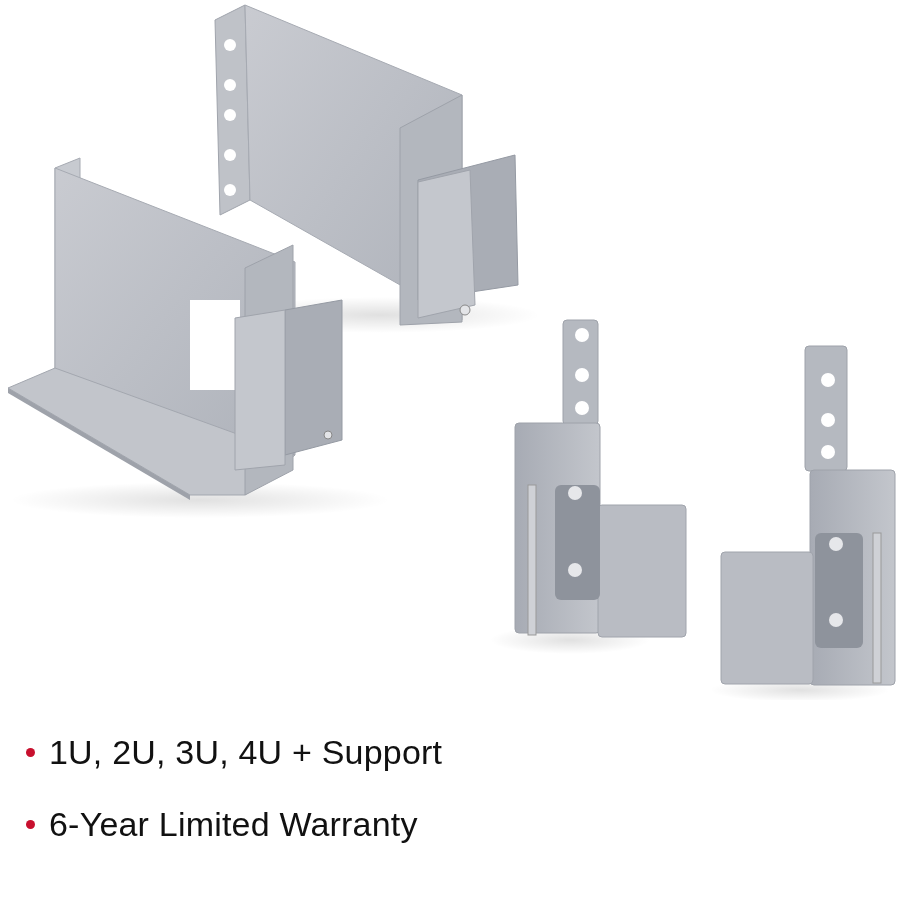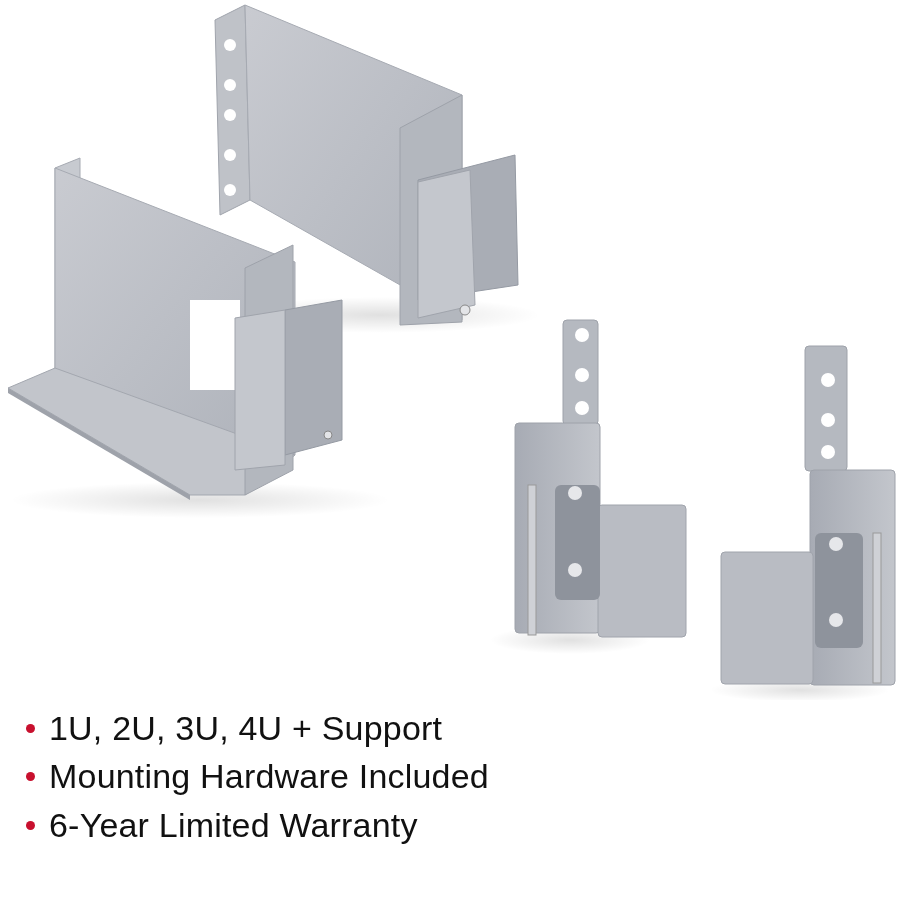--- a/index.html
+++ b/index.html
@@ -1,19 +1,19 @@
 <!DOCTYPE html>
 <html><head>
 <meta charset="utf-8">
 <style>
   html,body{margin:0;padding:0;background:#ffffff;}
   body{width:900px;height:900px;position:relative;overflow:hidden;font-family:"Liberation Sans","DejaVu Sans",sans-serif;}
   .scene{position:absolute;left:0;top:0;width:900px;height:700px;}
   .features{position:absolute;left:26px;top:704px;margin:0;padding:0;list-style:none;}
-  .features li{display:flex;align-items:center;height:48.5px;font-size:34px;color:#111111;letter-spacing:0.2px;}
+  .features li{display:flex;align-items:center;height:48.5px;font-size:34px;color:#111111;letter-spacing:0.2px;margin-top:24px;}
   .bullet{width:9px;height:9px;border-radius:50%;margin-right:14px;flex:0 0 auto;}
 </style>
 </head>
 <body>
 
 <div class="scene">
   <svg width="900" height="700" viewBox="0 0 900 700">
     <defs>
       <linearGradient id="g1" x1="0" y1="0" x2="1" y2="1">
         <stop offset="0" stop-color="#c9cbd1"></stop>
@@ -87,19 +87,15 @@
   </svg>
 </div>
 
 <ul class="features">
   <li>
     <span class="bullet" style="background: rgb(200, 16, 46);"></span>
     <span>1U, 2U, 3U, 4U + Support</span>
   </li>
   <li>
     <span class="bullet" style="background: rgb(200, 16, 46);"></span>
-    <span>Mounting Hardware Included</span>
-  </li>
-  <li>
-    <span class="bullet" style="background: rgb(200, 16, 46);"></span>
     <span>6-Year Limited Warranty</span>
   </li>
 </ul>
 
 </body></html>

